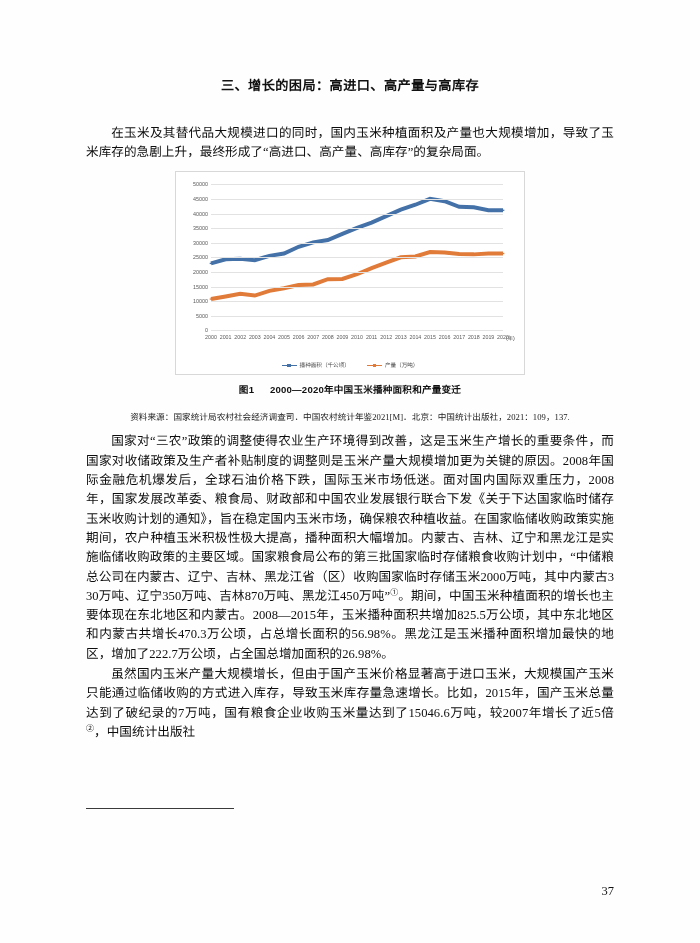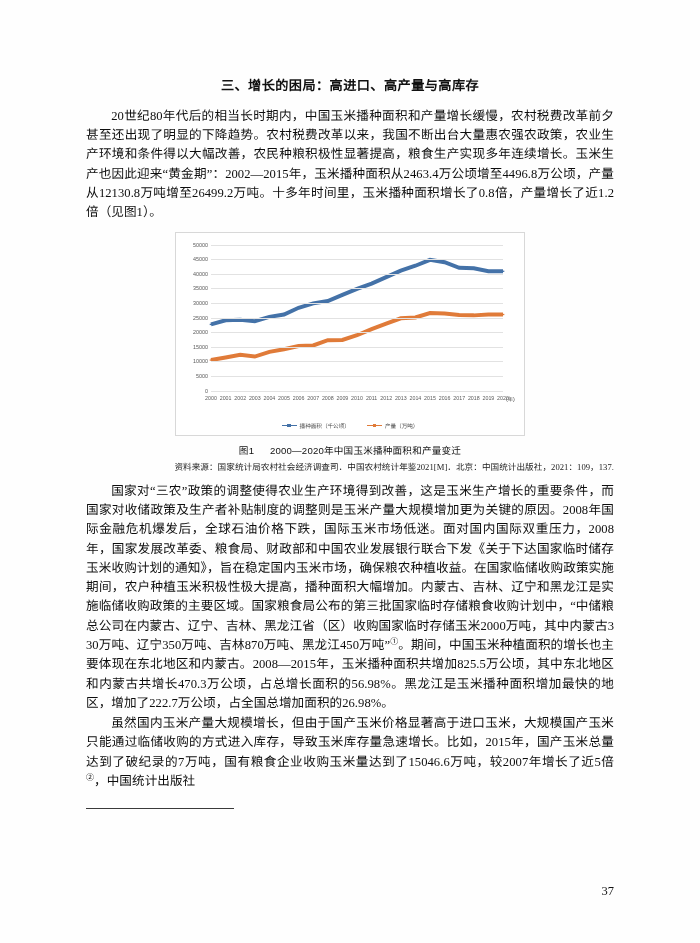--- a/index.html
+++ b/index.html
@@ -28,21 +28,21 @@
   }
 
   
   .section-heading {
     text-align: center;
     font-family: "Liberation Sans", "DejaVu Sans", sans-serif;
     font-weight: bold;
     font-size: 13.2px;
     letter-spacing: 0.4px;
     color: #111111;
-    margin: 0 0 11px 0;
+    margin: 0 0 28px 0;
     line-height: 1.5;
   }
 
   
   p.body-para {
     margin: 0 0 1px 0;
     font-size: 12.6px;
     line-height: 19.3px;
     text-align: justify;
     text-align-last: left;
@@ -159,30 +159,30 @@
   .legend-swatch b {
     position: absolute;
     left: 50%; top: 50%;
     width: 3.4px; height: 3.4px;
     margin: -1.7px 0 0 -1.7px;
   }
 
   .fig-caption {
     text-align: center;
     font-family: "Liberation Sans", "DejaVu Sans", sans-serif;
-    font-weight: normal;
+    font-weight: bold;
     font-size: 9.6px;
     color: #111111;
-    margin: 7px 0 4px 0;
+    margin: 7px 0 15px 0;
     letter-spacing: 0.2px;
   }
   .fig-source {
     font-size: 8.6px;
     color: #1a1a1a;
-    text-align: right;
+    text-align: center;
     margin: 0 0 9px 0;
     letter-spacing: 0.05px;
     line-height: 1.4;
   }
 
   
   .footnote-zone {
     position: absolute;
     left: 86px;
     top: 808px;
@@ -216,22 +216,22 @@
 </style>
 </head>
 <body>
 
 <div class="page">
 
   <div class="content">
 
     <h2 class="section-heading">三、增长的困局：高进口、高产量与高库存</h2>
 
-
-    <p class="body-para">20世纪80年代后的相当长时期内，中国玉米播种面积和产量增长缓慢，农村税费改革前夕甚至还出现了明显的下降趋势。农村税费改革以来，我国不断出台大量惠农强农政策，农业生产环境和条件得以大幅改善，农民种粮积极性显著提高，粮食生产实现多年连续增长。玉米生产也因此迎来“黄金期”：2002—2015年，玉米播种面积从2463.4万公顷增至4496.8万公顷，产量从12130.8万吨增至26499.2万吨。十多年时间里，玉米播种面积增长了0.8倍，产量增长了近1.2倍（见图1）。</p>
+    <p class="body-para">在玉米及其替代品大规模进口的同时，国内玉米种植面积及产量也大规模增加，导致了玉米库存的急剧上升，最终形成了“高进口、高产量、高库存”的复杂局面。</p>
+
 
     <div class="figure-block">
 
       <div class="chart-frame">
         <div class="chart-area">
           <div class="plot" id="plot">
             <svg class="series-svg" id="series-svg" viewBox="0 0 1000 1000" preserveAspectRatio="none">
                 <polyline points="0.00,544.00 50.00,516.00 100.00,512.00 150.00,522.00 200.00,492.00 250.00,476.00 300.00,430.00 350.00,400.00 400.00,384.00 450.00,342.00 500.00,300.00 550.00,264.00 600.00,220.00 650.00,176.00 700.00,142.00 750.00,102.00 800.00,118.00 850.00,156.00 900.00,160.00 950.00,180.00 1000.00,180.00" fill="none" stroke="#4472a8" stroke-width="4" vector-effect="non-scaling-stroke"></polyline>
                 <rect x="-4.50" y="539.50" width="9" height="9" fill="#4472a8"></rect>
                 <rect x="45.50" y="511.50" width="9" height="9" fill="#4472a8"></rect>

